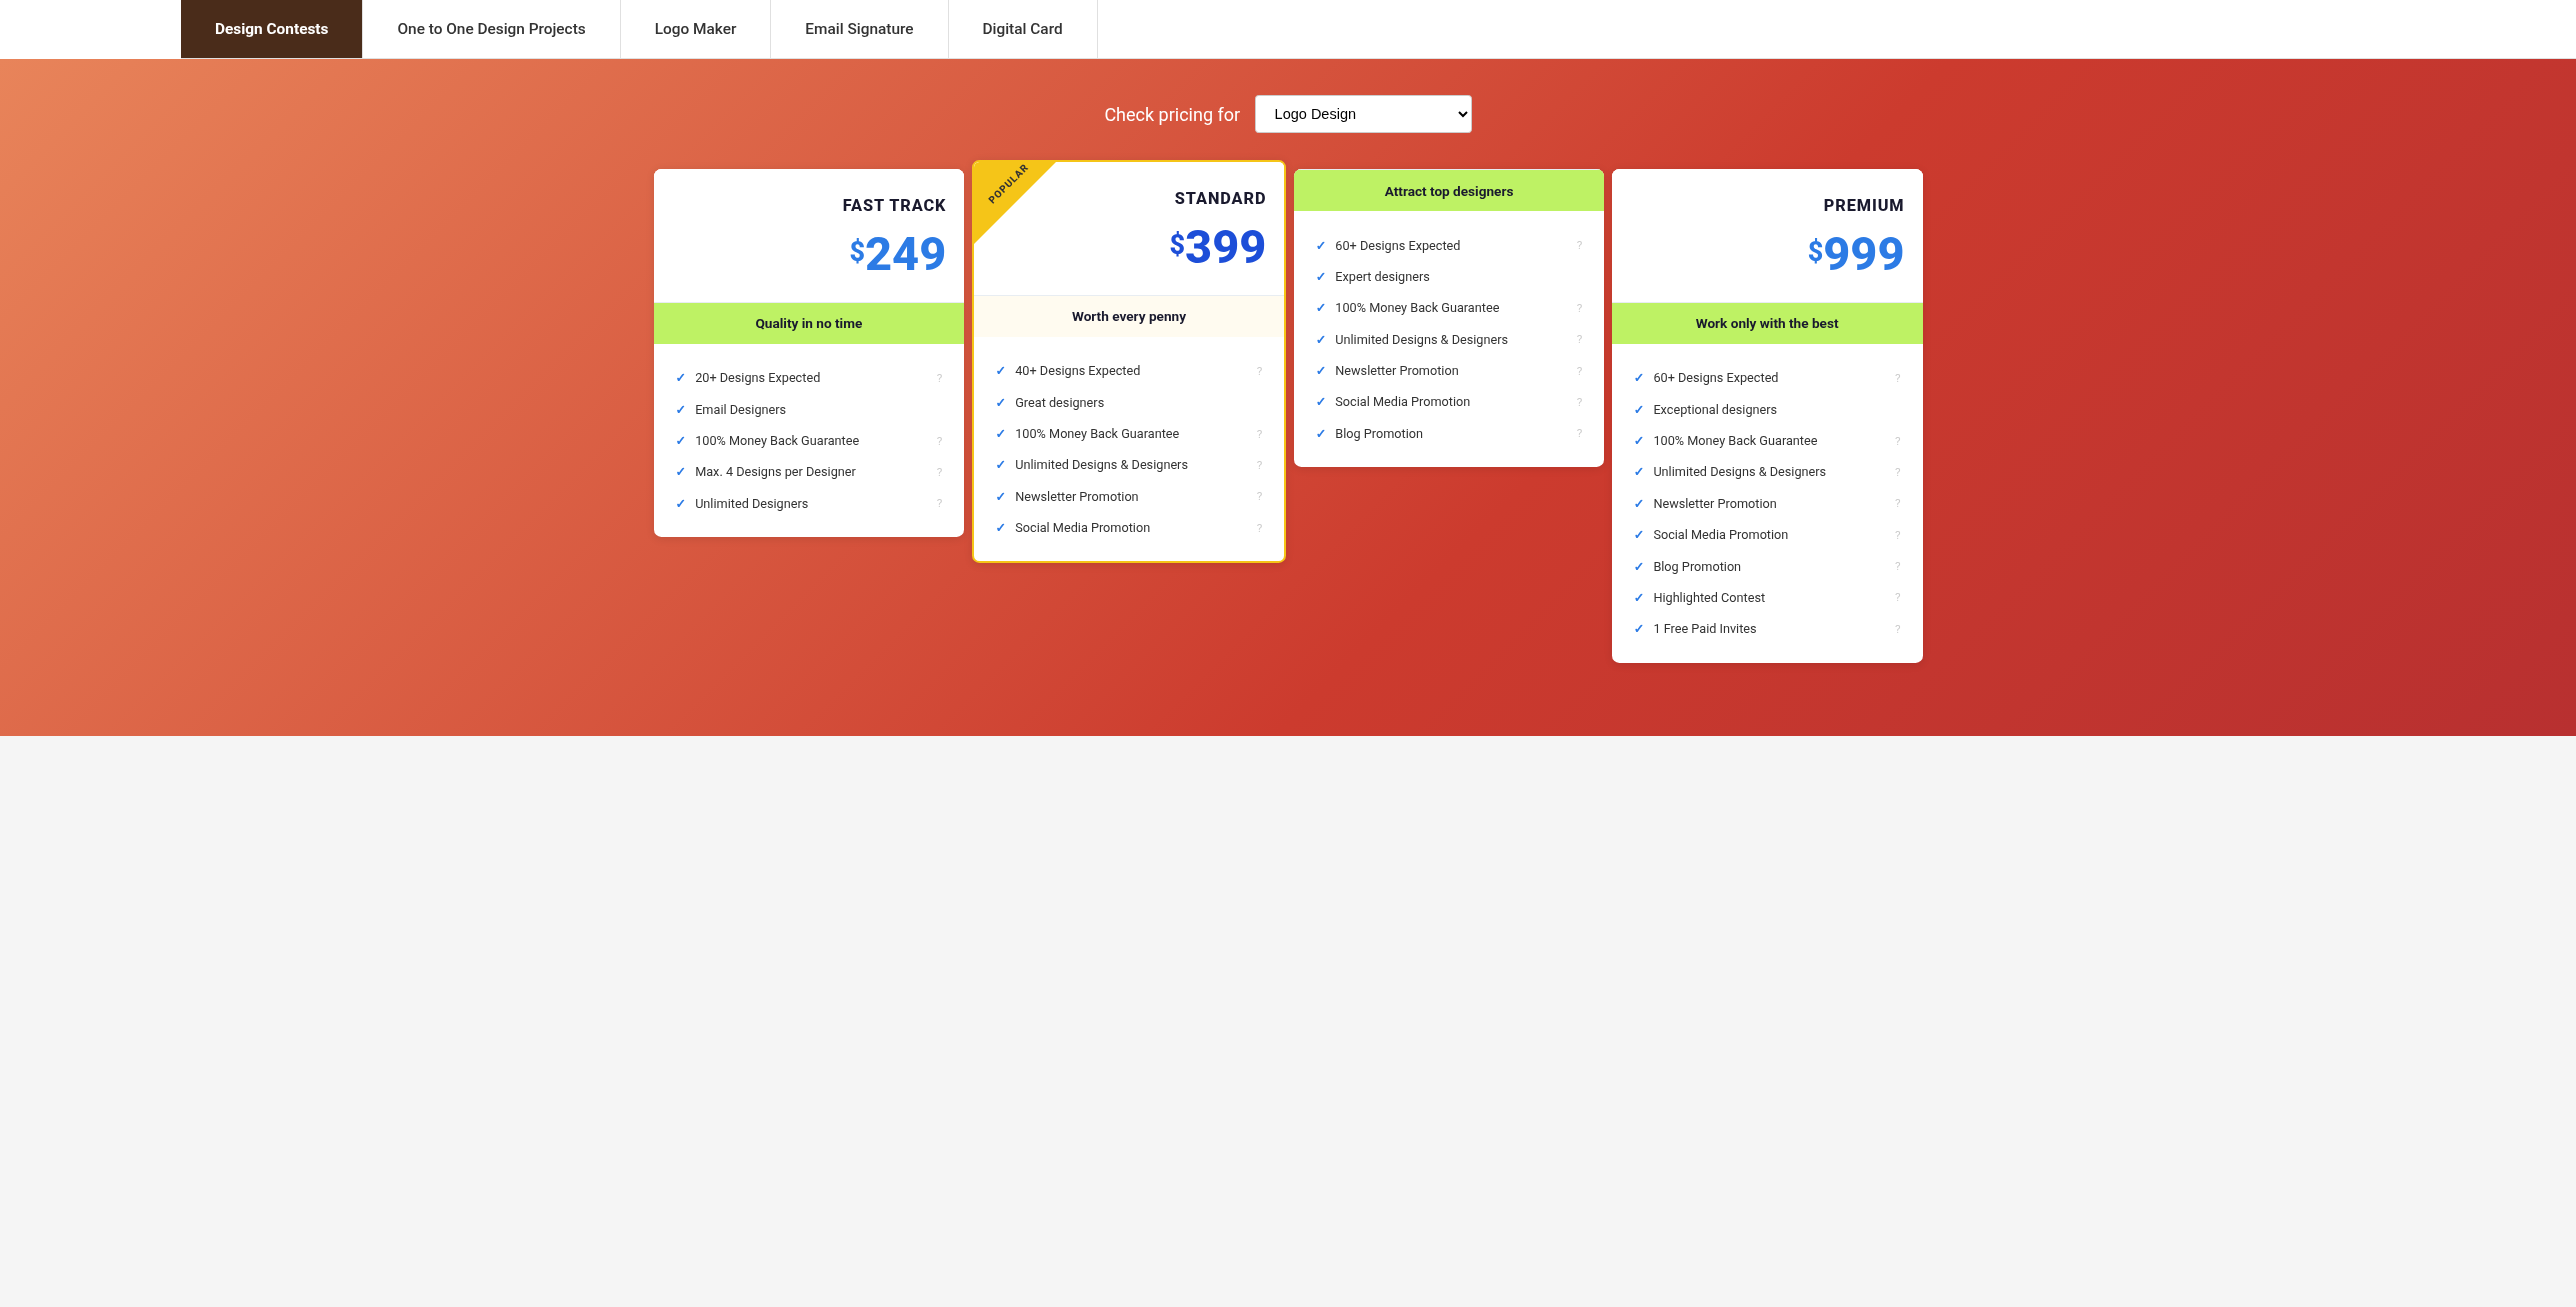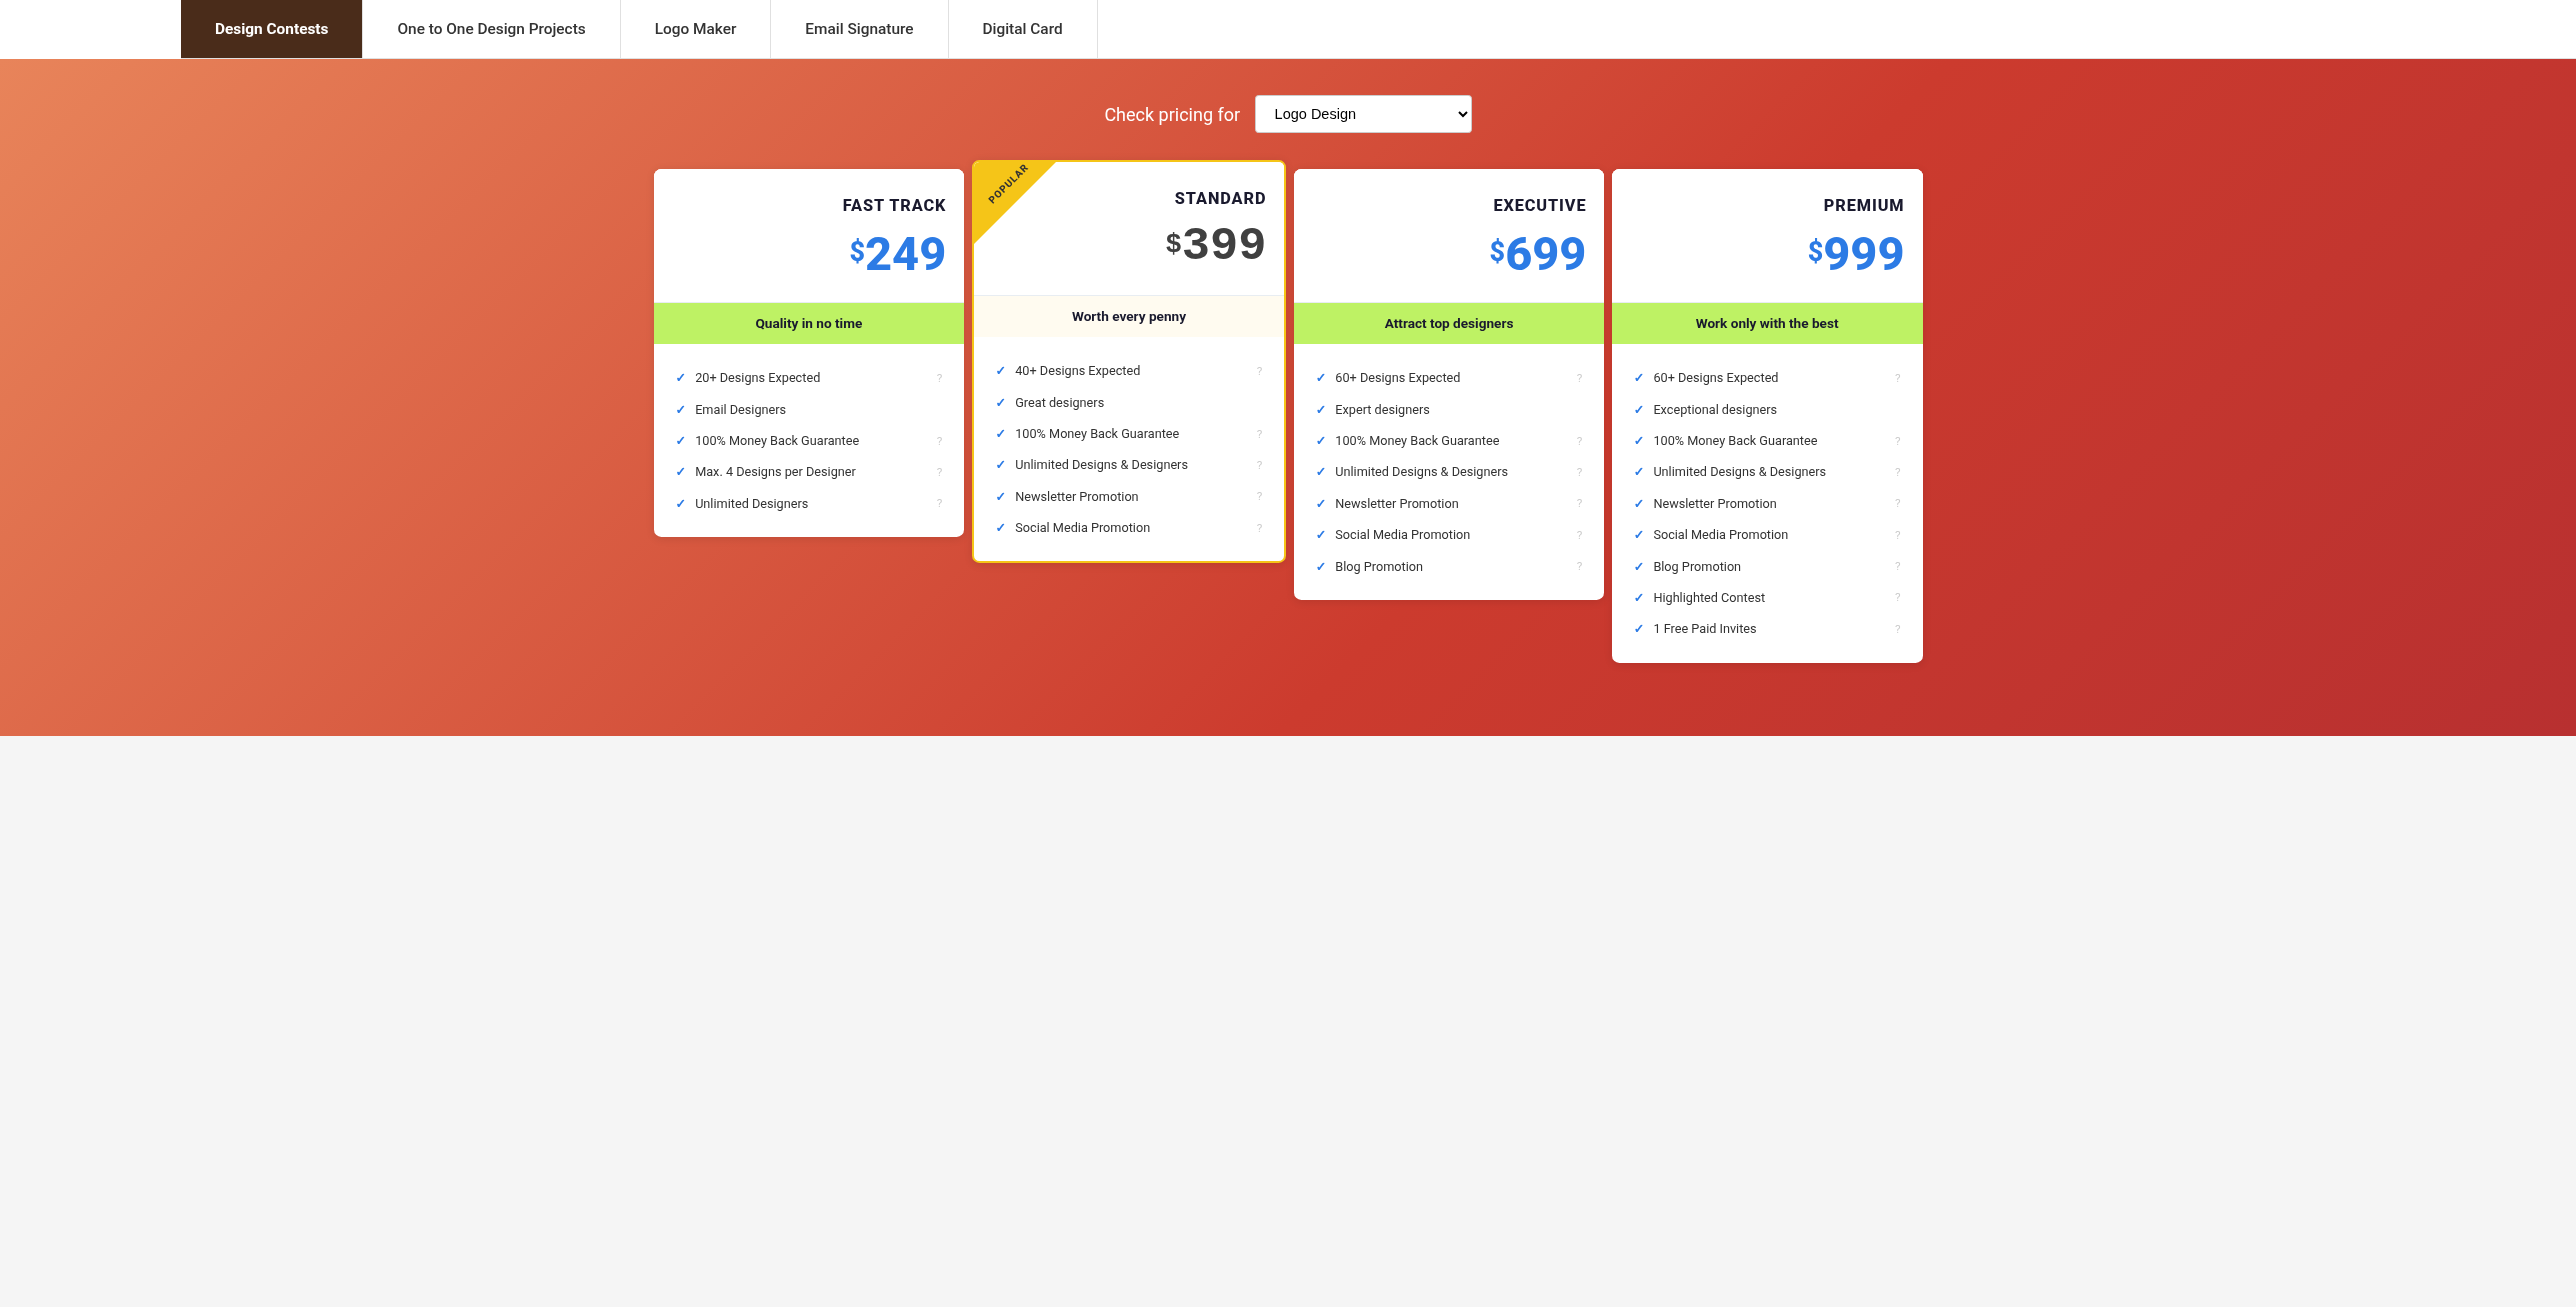--- a/index.html
+++ b/index.html
@@ -148,22 +148,21 @@
       margin-bottom: 7.3px;
     }
     .card-price .dollar {
       font-size: 27px;
       vertical-align: top;
       margin-top: 9px;
       display: inline-block;
     }
 
     .popular .card-price {
-      color: #404040;
-      font-family: Liberation Mono, monospace;
+      color: #1d4ed8;
     }
 
     .card-subtitle {
       background: #bef264;
       padding: 12.7px 18px;
       text-align: center;
       font-size: 13.6px;
       font-weight: 700;
       color: #1a1a2e;
       border-top: 0.9px solid #e8edf2;
@@ -345,26 +344,20 @@
           <div class="feature-left">
             <span class="check-icon">✓</span>
             <span>Social Media Promotion</span>
           </div>
           <span class="info-icon">?</span>
         </li>
       </ul>
     </div>
 
     <div class="pricing-card">
-      <div class="card-header">
-        <div class="card-title">EXECUTIVE</div>
-        <div class="card-price">
-          <span class="dollar">$</span><span>699</span>
-        </div>
-      </div>
       <div class="card-subtitle">Attract top designers</div>
       <ul class="card-features">
         <li class="feature-item">
           <div class="feature-left">
             <span class="check-icon">✓</span>
             <span>60+ Designs Expected</span>
           </div>
           <span class="info-icon">?</span>
         </li>
         <li class="feature-item">

